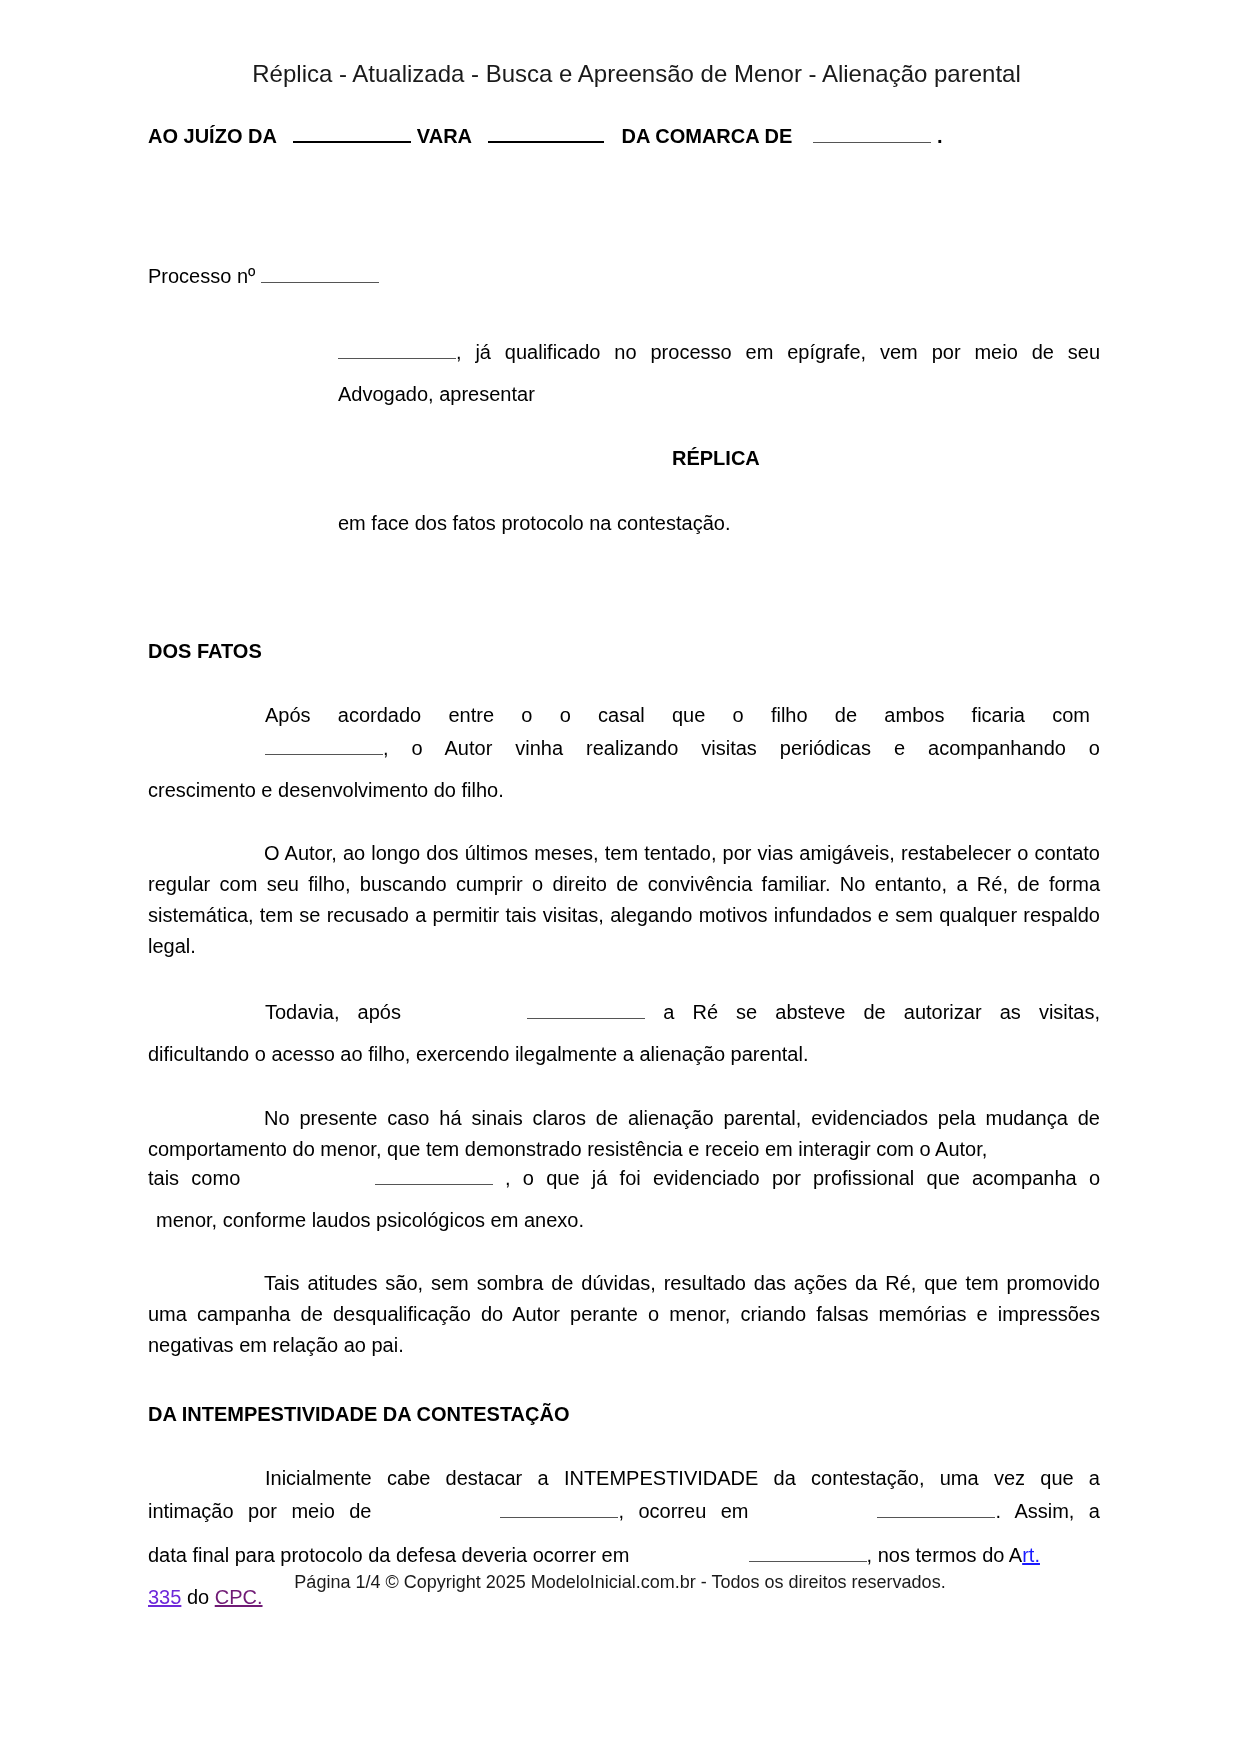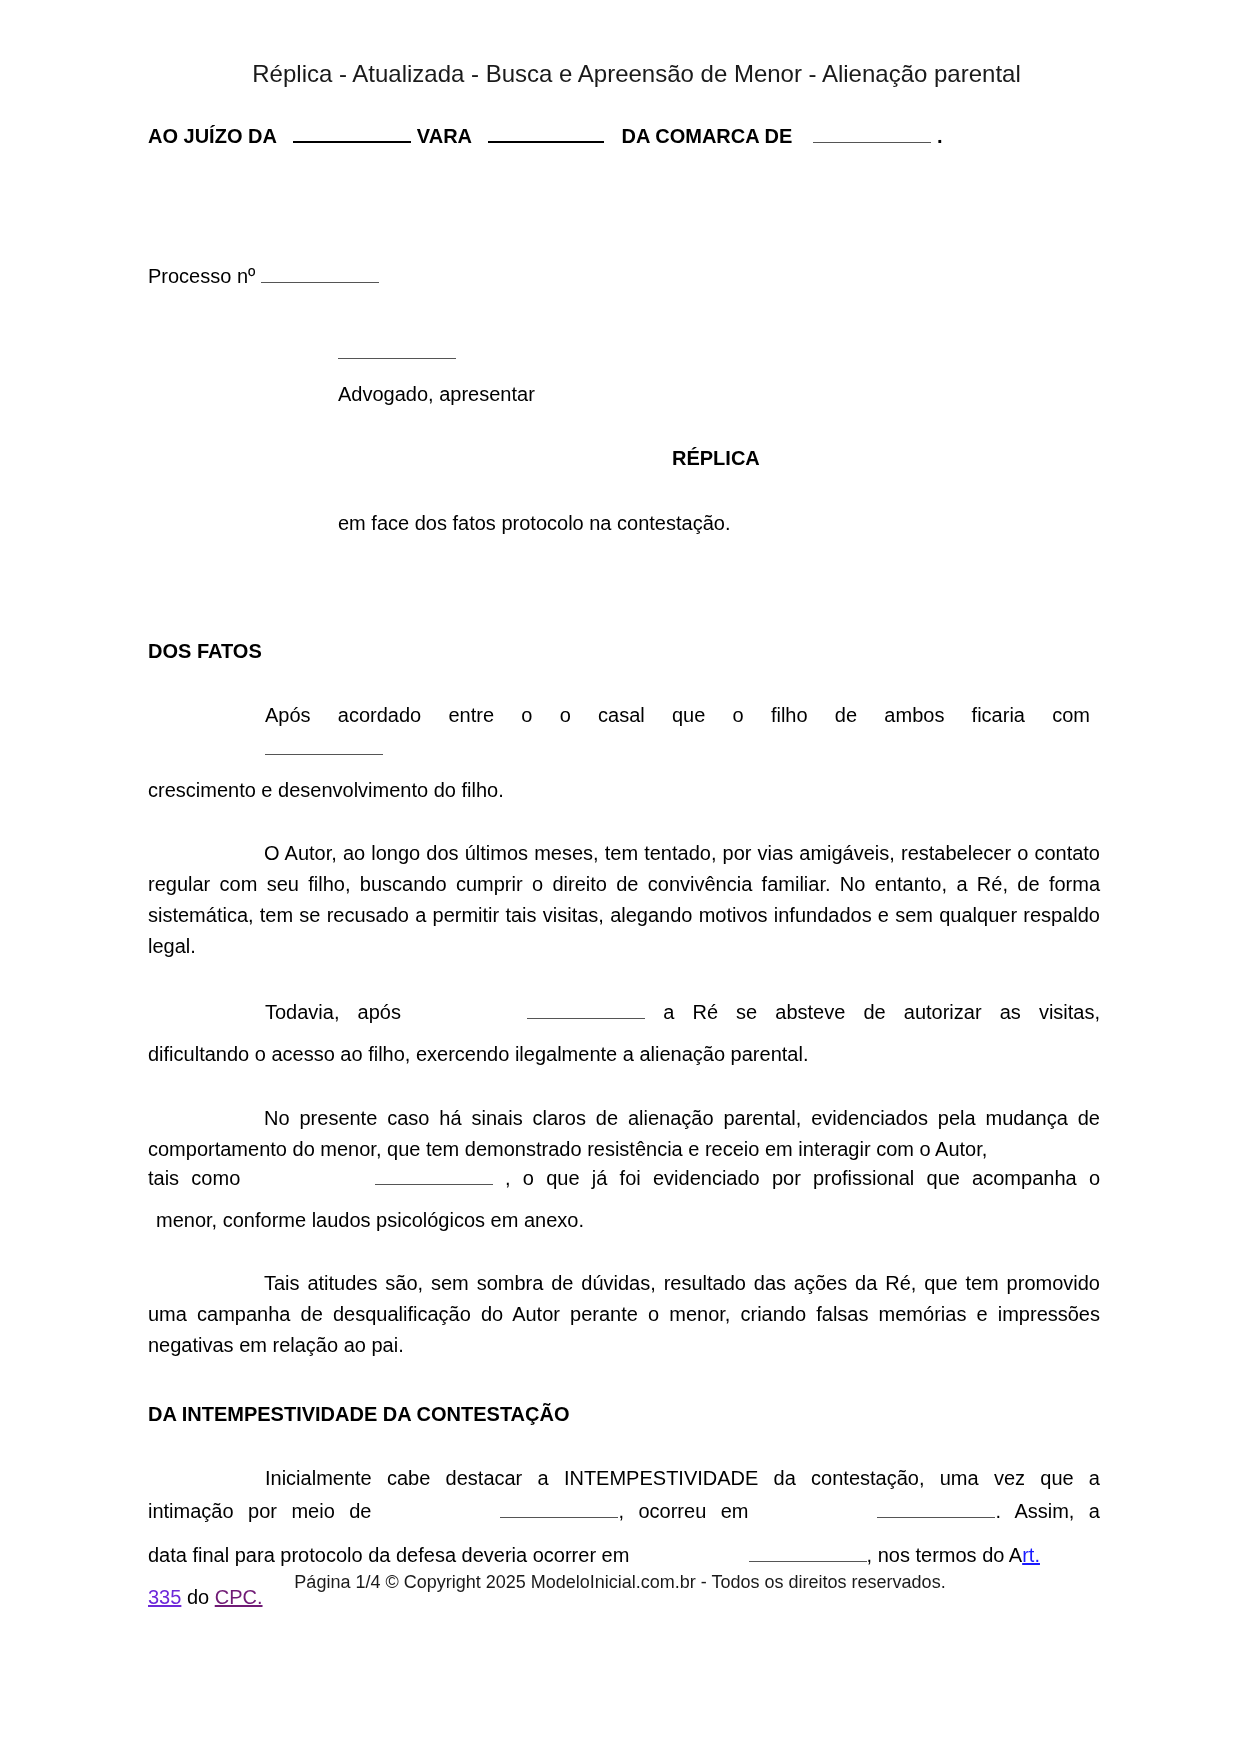--- a/index.html
+++ b/index.html
@@ -82,33 +82,33 @@
     <span class="blank" style="width:118px"></span>
     <span>.</span>
   </div>
 
   <div class="line" style="left:148px; top:263px;">
     <span>Processo nº</span>
     <span class="blank" style="width:118px"></span>
   </div>
 
   <div class="just" style="left:338px; top:339px; width:762px;">
-    <span class="blank" style="width:118px"></span>
+    <span class="blank" style="width:118px"></span><span>, já qualificado no processo em epígrafe, vem por meio de seu</span>
   </div>
   <div class="line" style="left:338px; top:383px;">Advogado, apresentar</div>
 
   <div class="line bold" style="left:672px; top:447px;">RÉPLICA</div>
 
   <div class="line" style="left:338px; top:512px;">em face dos fatos protocolo na contestação.</div>
 
   <div class="line bold" style="left:148px; top:640px;">DOS FATOS</div>
 
   <div class="just" style="left:265px; top:704px; width:825px;">Após acordado entre o o casal que o filho de ambos ficaria com</div>
   <div class="just" style="left:265px; top:735px; width:835px;">
-    <span class="blank" style="width:118px"></span>
+    <span class="blank" style="width:118px"></span><span>, o Autor vinha realizando visitas periódicas e acompanhando o</span>
   </div>
   <div class="line" style="left:148px; top:779px;">crescimento e desenvolvimento do filho.</div>
 
   <div class="para" style="top:838px;"><span class="indent"></span><span>O Autor, ao longo dos últimos meses, tem tentado, por vias amigáveis, restabelecer o contato regular com seu filho, buscando cumprir o direito de convivência familiar. No entanto, a Ré, de forma sistemática, tem se recusado a permitir tais visitas, alegando motivos infundados e sem qualquer respaldo legal.</span></div>
 
   <div class="just" style="left:265px; top:999px; width:835px;">
     <span>Todavia, após</span>
     <span style="display:inline-block;width:90px"></span>
     <span class="blank" style="width:118px"></span>
     <span>a Ré se absteve de autorizar as visitas,</span>

